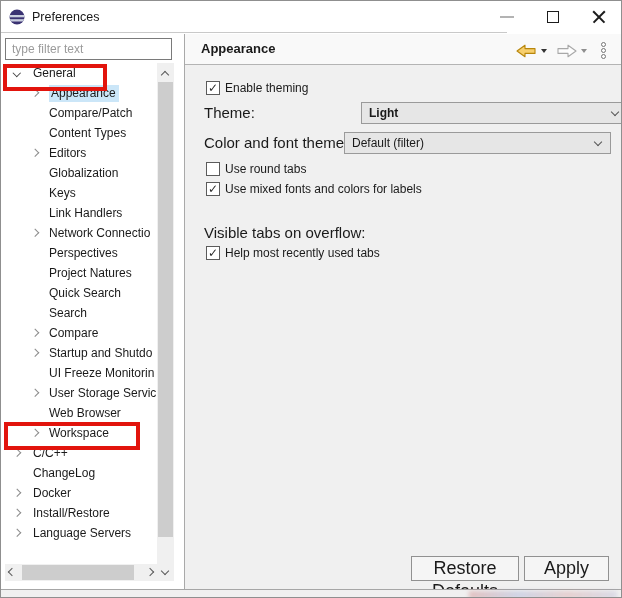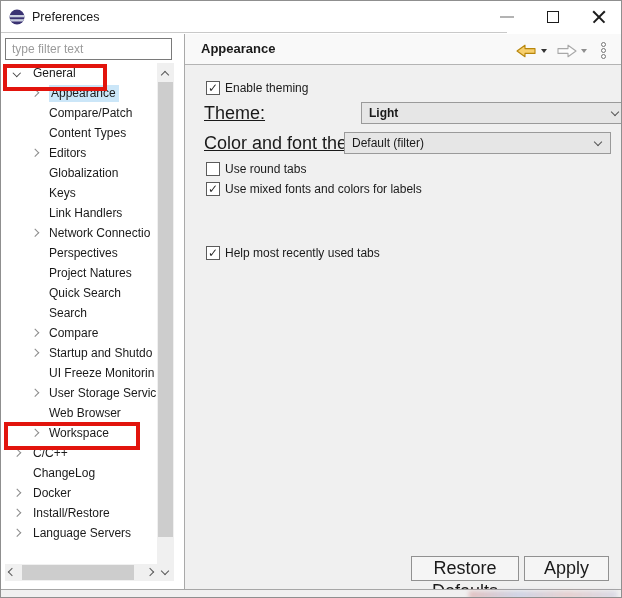--- a/index.html
+++ b/index.html
@@ -62,21 +62,21 @@
   .caret { width:0; height:0; border-left:3.5px solid transparent; border-right:3.5px solid transparent; border-top:4.5px solid #333; }
   .caret.grey { border-top-color:#8f8f8f; }
   #view-menu { left:416px; top:8px; display:flex; flex-direction:column; gap:1px; }
   #view-menu .dot { width:5px; height:5px; border:1px solid #757575; border-radius:50%; background:#fdfdfd; }
 
   
   .abs { position:absolute; }
   .cbrow { display:flex; align-items:center; font-size:12px; cursor:default; }
   .cb { position:relative; width:14px; height:14px; border:1px solid #5b5b5b; background:#fff; margin-right:5px; flex:none; }
   .cb.checked::after { content:"✓"; position:absolute; left:1px; top:-1px; font-size:12px; color:#2b2b2b; }
-  .fieldlabel { font-size:18px; line-height:22px;text-decoration:underline; }
+  .fieldlabel { font-size:15px; line-height:22px; }
   .combo { position:absolute; width:267px; height:22px; background:#e6e6e6; border:1px solid #9a9a9a; font-size:12px; line-height:20px; padding-left:7px; cursor:default; }
   .combo .cchev { position:absolute; right:9px; top:6px; width:6px; height:6px; border-right:1.5px solid #565656; border-bottom:1.5px solid #565656; transform:rotate(45deg); }
   .btn { position:absolute; height:25px; background:#f5f5f5; border:1px solid #919191; font-family:inherit; font-size:18px; color:#1a1a1a; text-align:center; line-height:23px; cursor:default; }
 
   
   #bottom-strip { position:absolute; left:0; top:588px; width:622px; height:10px; background:#f0f0f0; border-top:1px solid #a6a6a6; }
   #watermark { position:absolute; left:468px; top:590px; width:148px; height:8px; background:linear-gradient(90deg, rgba(190,70,70,.28), rgba(90,110,190,.22), rgba(190,80,80,.2), rgba(120,120,190,.18)); filter:blur(2px); }
 
   
   .annotation { position:absolute; border:4px solid #e2140d; z-index:10; pointer-events:none; }
@@ -196,20 +196,21 @@
   <div class="abs cbrow" style="left:205px; top:161px;">
     <span class="cb"></span>
     <span>Use round tabs</span>
   </div>
 
   <div class="abs cbrow" style="left:205px; top:181px;">
     <span class="cb checked"></span>
     <span>Use mixed fonts and colors for labels</span>
   </div>
 
+  <span class="abs fieldlabel" style="left:203px; top:221px;">Visible tabs on overflow:</span>
 
   <div class="abs cbrow" style="left:205px; top:245px;">
     <span class="cb checked"></span>
     <span>Help most recently used tabs</span>
   </div>
 
   <button class="btn" style="left:410px; top:555px; width:108px;">Restore Defaults</button>
   <button class="btn" style="left:523px; top:555px; width:85px;">Apply</button>
 
   <div id="bottom-strip"></div>

